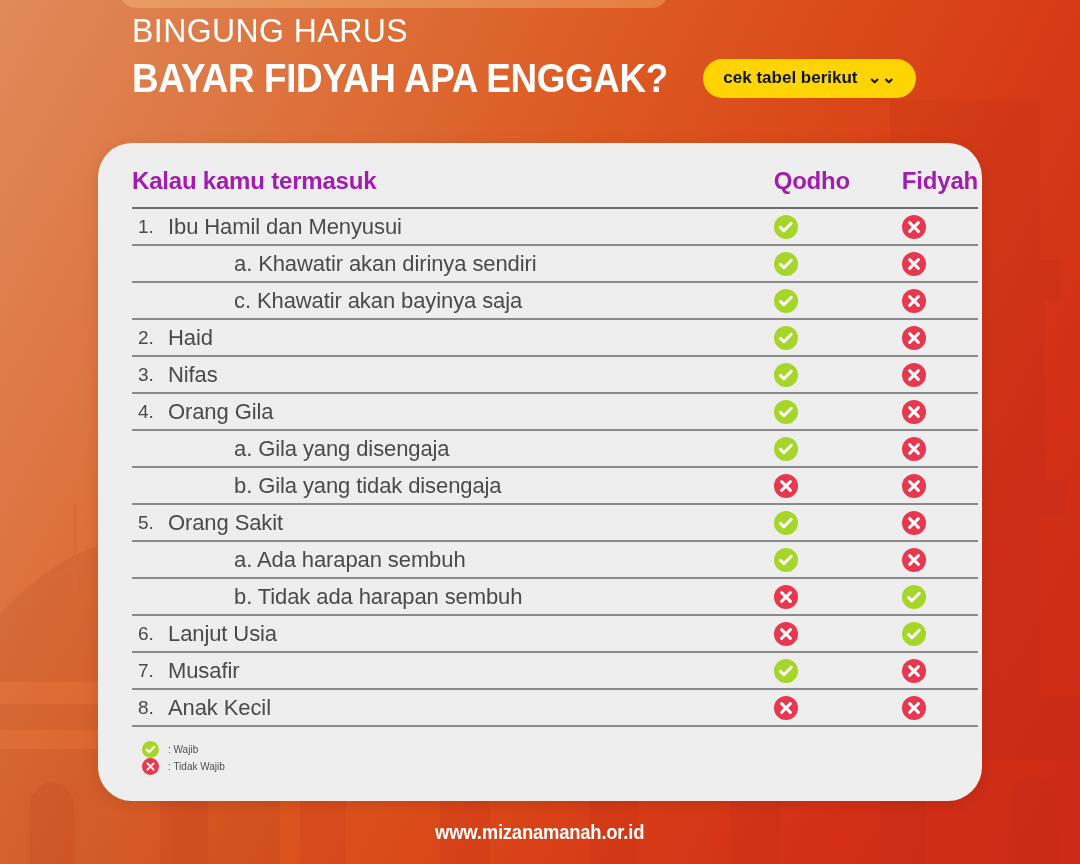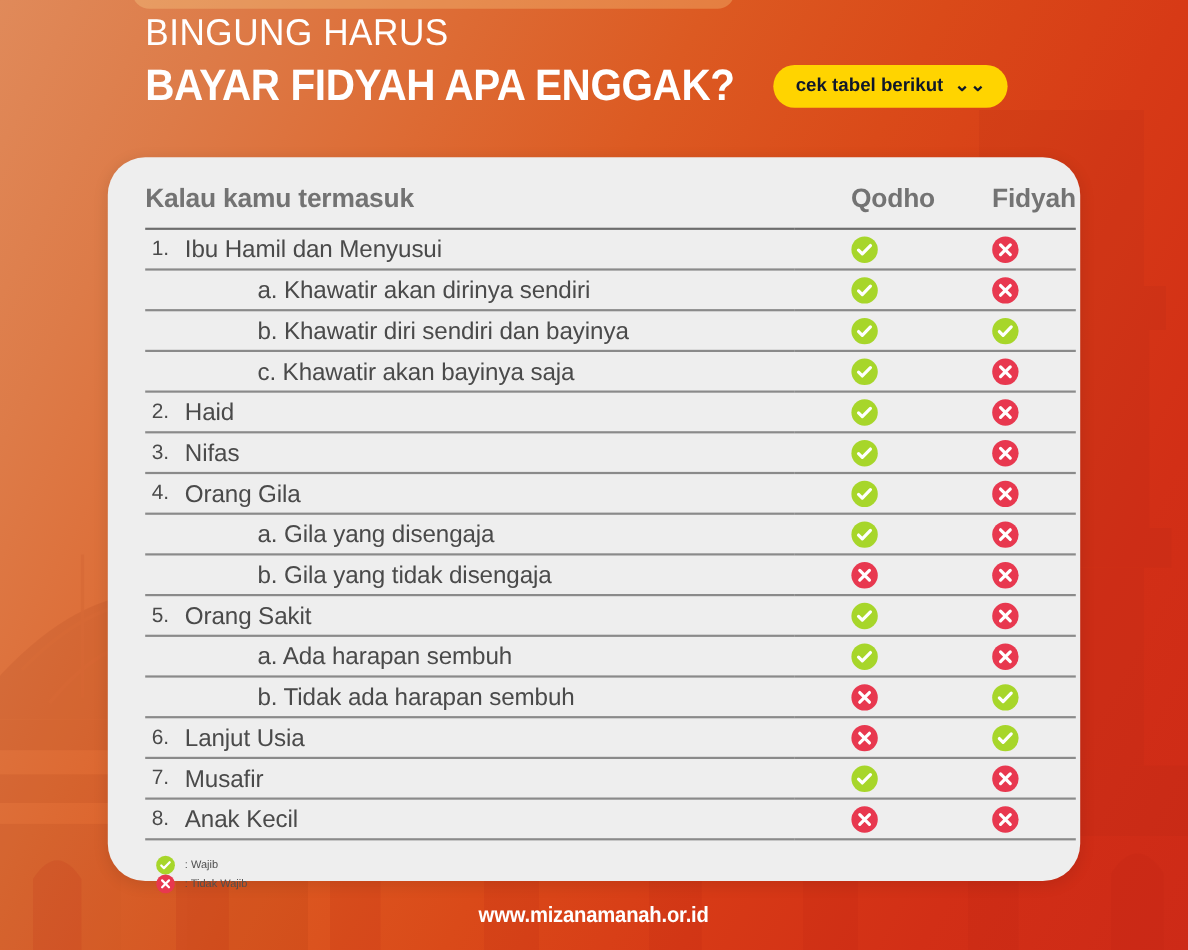--- a/index.html
+++ b/index.html
@@ -145,21 +145,21 @@
     border-collapse: collapse;
     table-layout: fixed;
   }
   table.fidyah col.c-label { width: 590px; }
   table.fidyah col.c-qodho { width: 128px; }
   table.fidyah col.c-fidyah { width: 128px; }
 
   table.fidyah th {
     font-size: 24px;
     font-weight: 700;
-    color: #737373;
+    color: #a21caf;
     padding: 2px 0 12px 0;
     text-align: left;
     border-bottom: 2px solid #6d6d6d;
     letter-spacing: -.2px;
   }
   table.fidyah th.col-center { text-align: right; }
 
   table.fidyah td {
     border-bottom: 2px solid #8a8a8a;
     padding: 0;
@@ -334,34 +334,20 @@
                 <div class="cell-label lvl-sub">
                   <span class="num"></span>
                   <span class="txt">a. Khawatir akan dirinya sendiri</span>
                 </div>
               </td>
               <td class="mark"><span class="icon ok"><svg viewBox="0 0 24 24">
                     <path d="M6.5 12.4 l3.4 3.4 l7.4 -7.6" fill="none" stroke="#ffffff" stroke-width="2.9" stroke-linecap="round" stroke-linejoin="round"></path>
                   </svg></span></td>
               <td class="mark"><span class="icon no"><svg viewBox="0 0 24 24">
                     <path d="M7.6 7.6 L16.4 16.4 M16.4 7.6 L7.6 16.4" fill="none" stroke="#ffffff" stroke-width="2.9" stroke-linecap="round"></path>
-                  </svg></span></td>
-            </tr>
-            <tr>
-              <td>
-                <div class="cell-label lvl-sub">
-                  <span class="num"></span>
-                  <span class="txt">b. Khawatir diri sendiri dan bayinya</span>
-                </div>
-              </td>
-              <td class="mark"><span class="icon ok"><svg viewBox="0 0 24 24">
-                    <path d="M6.5 12.4 l3.4 3.4 l7.4 -7.6" fill="none" stroke="#ffffff" stroke-width="2.9" stroke-linecap="round" stroke-linejoin="round"></path>
-                  </svg></span></td>
-              <td class="mark"><span class="icon ok"><svg viewBox="0 0 24 24">
-                    <path d="M6.5 12.4 l3.4 3.4 l7.4 -7.6" fill="none" stroke="#ffffff" stroke-width="2.9" stroke-linecap="round" stroke-linejoin="round"></path>
                   </svg></span></td>
             </tr>
             <tr>
               <td>
                 <div class="cell-label lvl-sub">
                   <span class="num"></span>
                   <span class="txt">c. Khawatir akan bayinya saja</span>
                 </div>
               </td>
               <td class="mark"><span class="icon ok"><svg viewBox="0 0 24 24">

